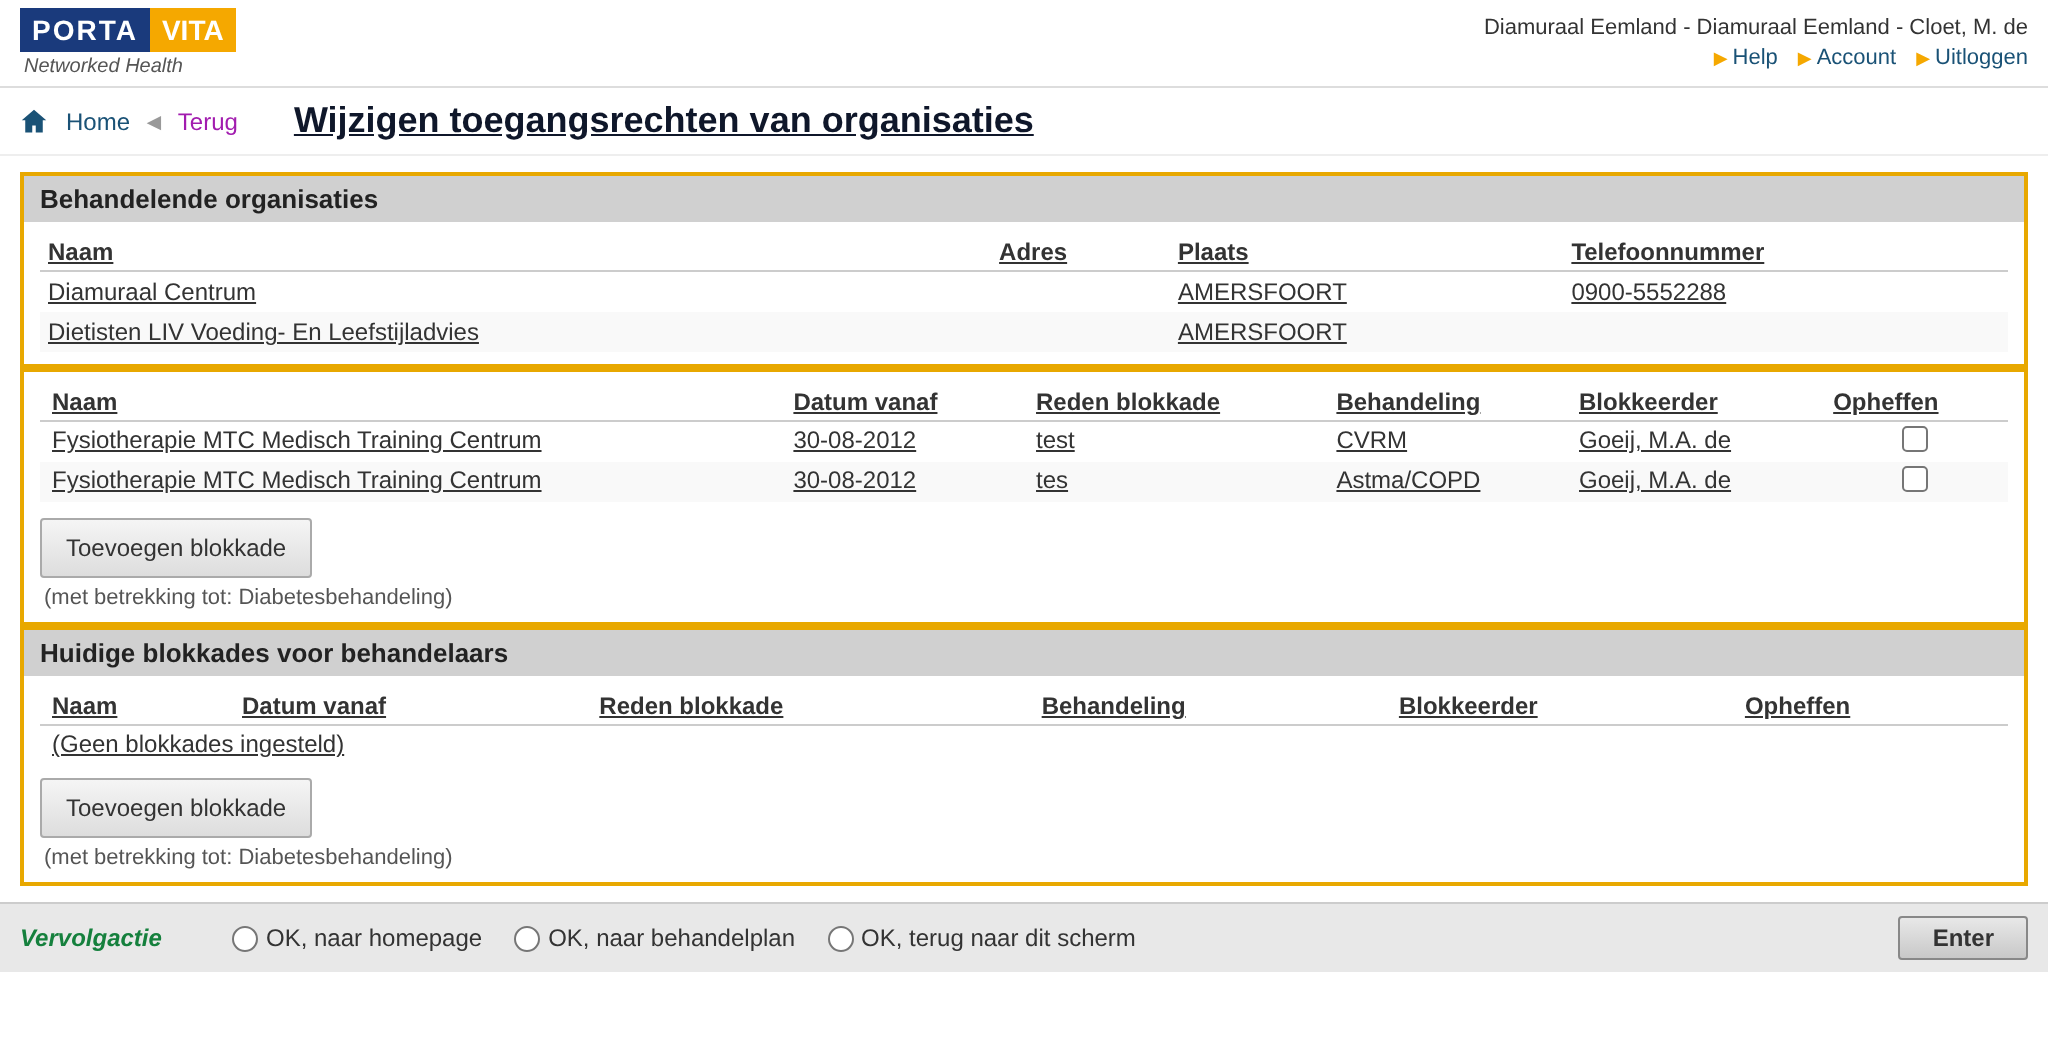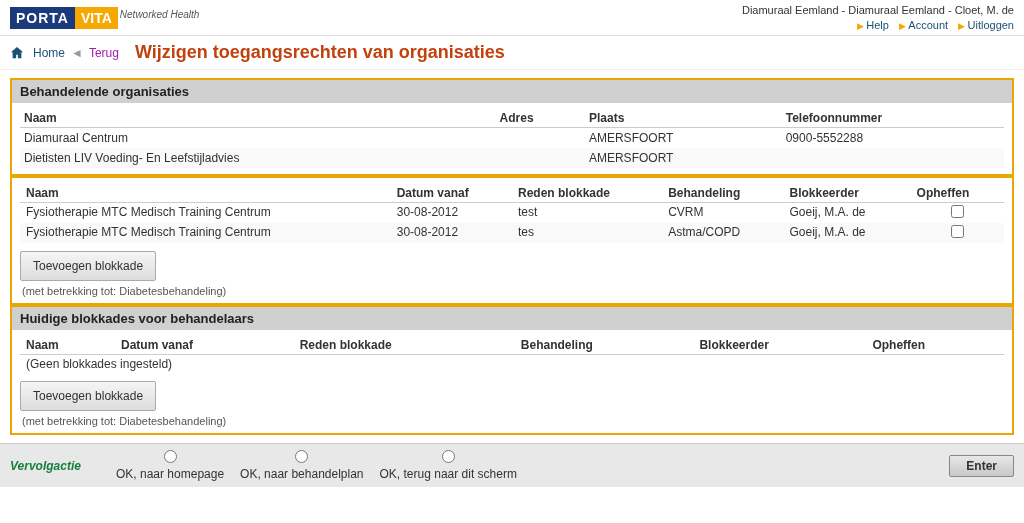--- a/index.html
+++ b/index.html
@@ -16,20 +16,21 @@
     .top-bar {
       background: #fff;
       border-bottom: 1px solid #ddd;
       padding: 4px 10px;
       display: flex;
       justify-content: space-between;
       align-items: center;
     }
     .logo-area {
       display: flex;
+      flex-direction: column;
       align-items: flex-start;
     }
     .logo-box {
       display: flex;
       align-items: center;
       gap: 0;
     }
     .logo-porta {
       background: #1a3a7c;
       color: #fff;
@@ -103,22 +104,23 @@
       font-size: 12px;
     }
     .nav-back {
       color: #a21caf;
       font-size: 12px;
       cursor: pointer;
     }
     .page-title {
       font-size: 18px;
       font-weight: bold;
-      color: #c2410c;
-      margin-left: 10px;
+      color: #0f172a;
+      margin-left: 22px;
+      text-decoration: underline;
     }
 
     
     .main-content {
       padding: 8px 10px;
     }
 
     
     .section-panel {
       border: 2px solid #e8a800;
@@ -134,20 +136,21 @@
     }
     .section-body {
       padding: 6px 8px;
     }
 
     
     table {
       width: 100%;
       border-collapse: collapse;
       font-size: 12px;
+      text-decoration: underline;
     }
     table th {
       text-align: left;
       padding: 2px 4px;
       font-weight: bold;
       color: #333;
       border-bottom: 1px solid #ccc;
     }
     table td {
       padding: 3px 4px;
@@ -202,21 +205,20 @@
       font-size: 12px;
       color: #15803d;
       min-width: 90px;
     }
     .radio-option {
       display: flex;
       align-items: center;
       gap: 4px;
       font-size: 12px;
       color: #333;
-      flex-direction: column;
     }
     .radio-option input[type="radio"] {
       cursor: pointer;
     }
     .footer-enter {
       margin-left: auto;
     }
 
     .checkbox-cell {
       text-align: center;

